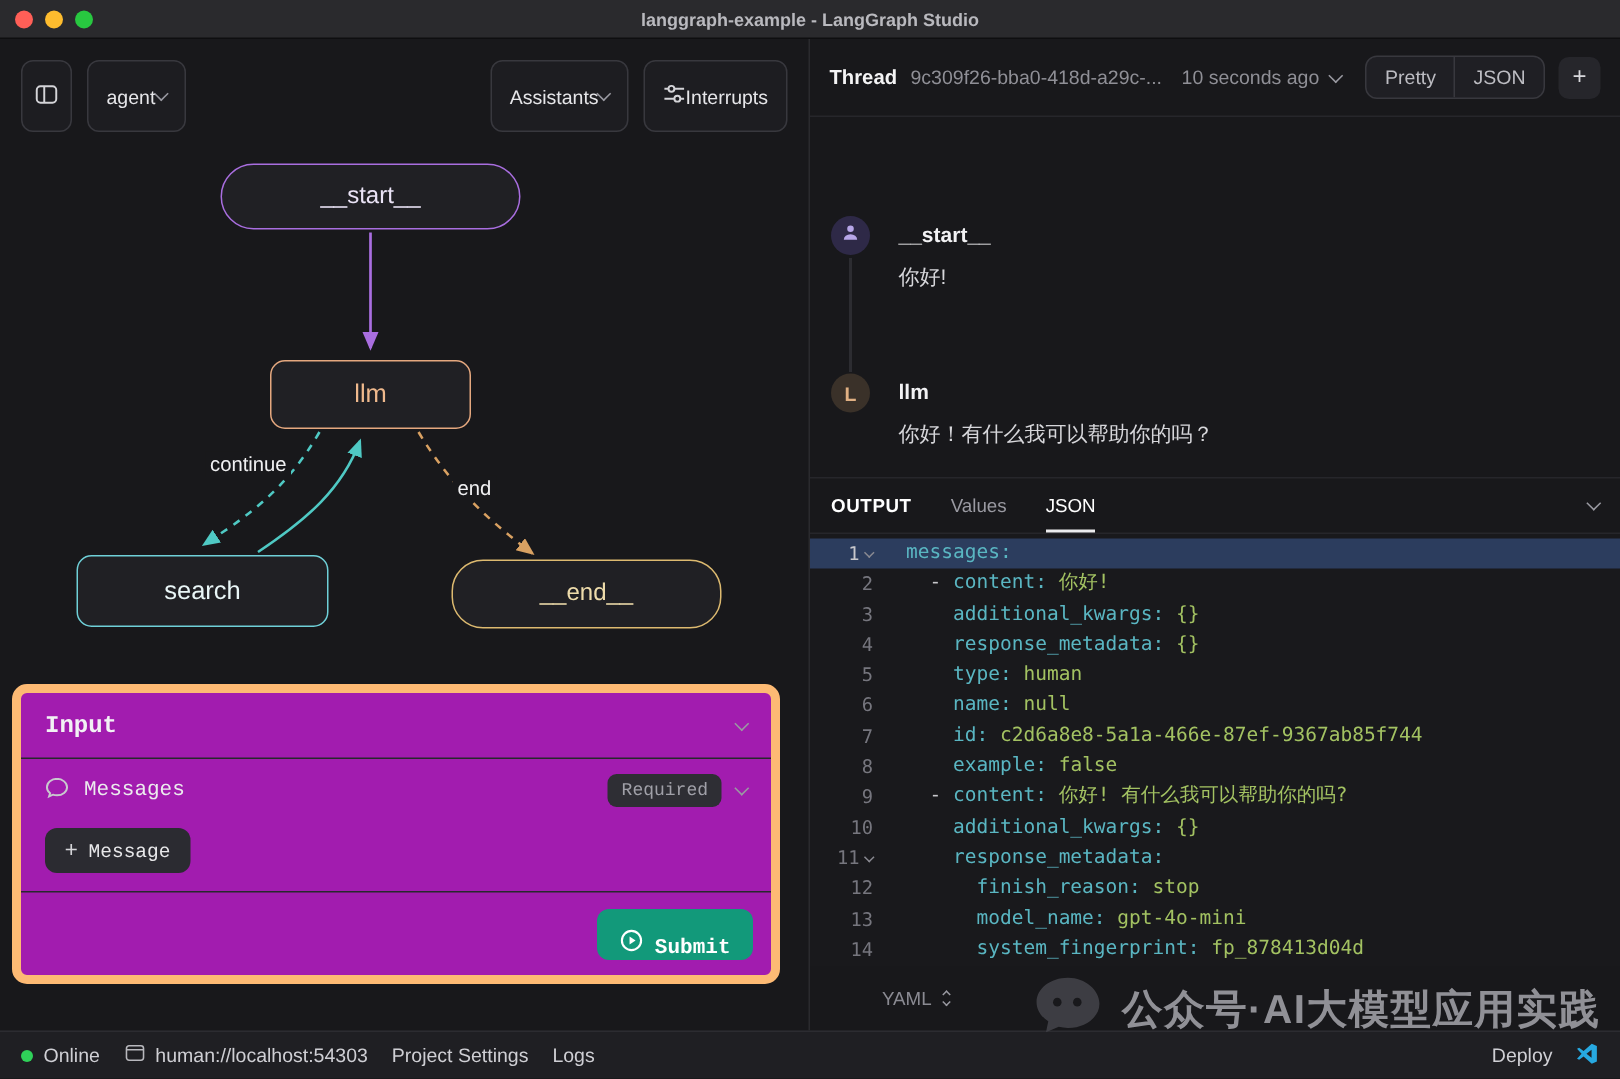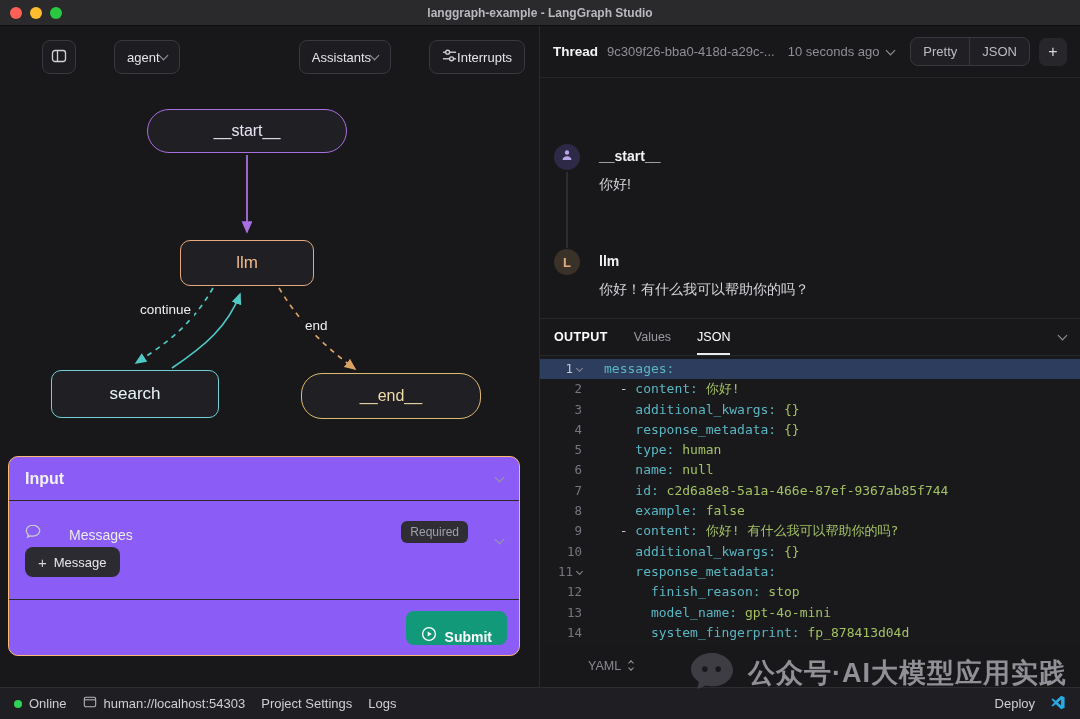--- a/index.html
+++ b/index.html
@@ -16,22 +16,22 @@
   .light.red{ background:#ff5f57; } .light.yellow{ background:#febc2e; } .light.green{ background:#28c840; }
 
   
   .main { position:absolute; top:26px; left:0; right:0; bottom:32px; display:flex; }
   .lp { width:540px; flex:none; position:relative; border-right:1px solid #2a2a2e; background:#18181b; }
   .rp { flex:1; position:relative; background:#18181b; }
 
   
   .lp-toolbar { position:absolute; top:14px; left:14px; right:14px; display:flex; justify-content:space-between; z-index:3;}
   .tb-group { display:flex; gap:10px; }
-  .btn { height:34px; display:flex; align-items:center; gap:0; padding:0 12px;
-    background:#1d1d21; border:1px solid #38383e; border-radius:8px; font-size:13px; color:#e6e6e9; cursor:pointer;margin-left:28px; }
+  .btn { height:48px; display:flex; align-items:center; gap:0; padding:0 12px;
+    background:#1d1d21; border:1px solid #38383e; border-radius:8px; font-size:13px; color:#e6e6e9; cursor:pointer; }
   .icon-btn { width:34px; justify-content:center; padding:0; }
   .chev { display:inline-block; width:7px; height:7px; border-right:1.6px solid #9a9aa2;
     border-bottom:1.6px solid #9a9aa2; transform:rotate(45deg); margin-top:-3px; }
   .chev-s { width:4px; height:4px; border-width:1.3px; margin:0; }
   .chev-up { transform:rotate(-135deg); margin-bottom:-1px; }
 
   
   .graph { position:absolute; inset:0; }
   .edges { position:absolute; left:0; top:0; }
   .gnode { position:absolute; display:flex; align-items:center; justify-content:center;
@@ -43,25 +43,25 @@
   .node-search { left:51px; top:344px; width:168px; height:48px; border-radius:10px;
     border-color:var(--node-search,#6fd0d8); color:#e9f6f7; font-size:17px; }
   .node-end { left:301px; top:347px; width:180px; height:46px; border-radius:21px;
     border-color:var(--node-end,#ddba70); color:#eedcab; }
   .edge-label { position:absolute; font-size:13.5px; color:#f0f0f2; background:#18181b; padding:1px 3px; }
   .lbl-continue { left:137px; top:275px; }
   .lbl-end { left:302px; top:291px; }
 
   
   .input-panel { position:absolute; left:8px; top:430px; width:512px; height:200px;
-    background:#8b5cf6; border:1px solid #fdba74; border-radius:10px; }
+    background:#a21caf; border:6px solid #fdba74; border-radius:10px;font-family:Liberation Mono, monospace; }
   .ip-header { height:44px; display:flex; align-items:center; justify-content:space-between;
     padding:0 16px; border-bottom:1px solid #28282d; cursor:pointer; }
   .ip-title { font-size:16px; font-weight:700; color:#f2f2f4; }
-  .ip-row { height:42px; display:flex; align-items:flex-end; gap:28px; padding:0 16px; }
+  .ip-row { height:42px; display:flex; align-items:center; gap:10px; padding:0 16px; }
   .ip-row .spacer { flex:1; }
   .badge { background:#2e2e34; color:#a0a0a8; font-size:12px; padding:4px 9px; border-radius:6px; }
   .btn-add { height:30px; display:inline-flex; align-items:center; gap:7px; padding:0 13px; margin:4px 16px;
     background:#2b2b31; border-radius:8px; font-size:13px; color:#e8e8ea; cursor:pointer; }
   .plus { font-size:15px; color:#d4d4d8; line-height:1; }
   .ip-footer { position:absolute; left:0; right:0; bottom:0; height:56px; border-top:1px solid #28282d;
     display:flex; align-items:center; justify-content:flex-end; padding:0 12px; }
   .btn-submit { height:34px; display:flex; align-items:flex-end; gap:8px; padding:0 15px;
     background:var(--submit-bg,#12997a); border-radius:8px; color:#fff; font-size:14px; font-weight:700; cursor:pointer; }
 

